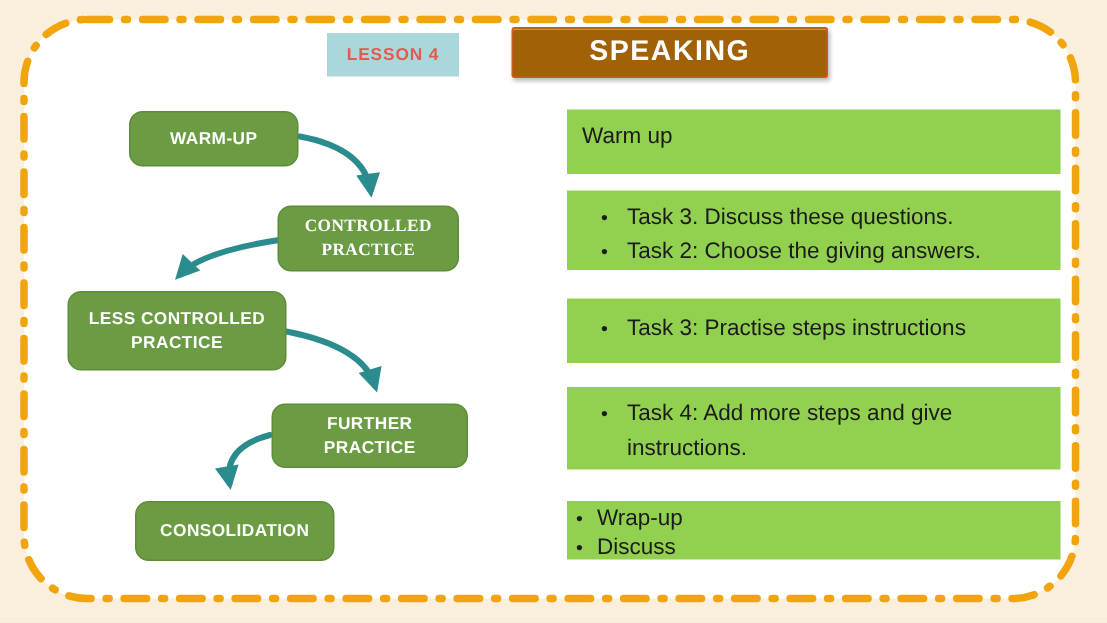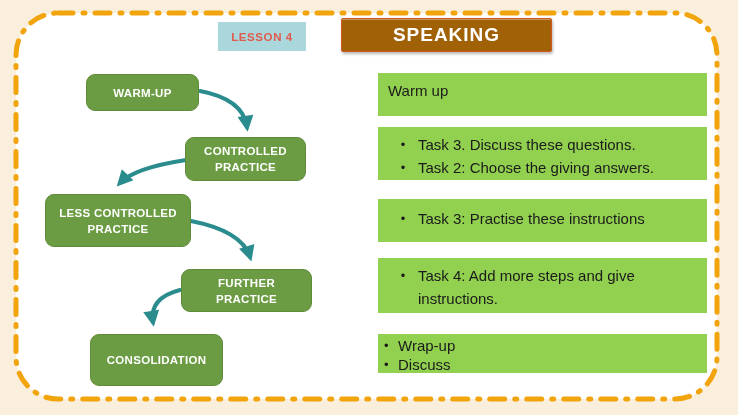--- a/index.html
+++ b/index.html
@@ -32,24 +32,24 @@
 
   
   .node{
     position:absolute;
     background:#6B9C43;border:1.5px solid #5f8c3a;border-radius:9px;
     color:#ffffff;font-weight:bold;font-size:11.5px;letter-spacing:.3px;
     display:flex;align-items:center;justify-content:center;text-align:center;
     line-height:16px;box-sizing:border-box;padding:2px 7px;
   }
   .n0{left:86px;top:74px;width:113px;height:37px;}
-  .n1{left:185px;top:137px;width:121px;height:44px;}
+  .n1{left:185px;top:137px;width:121px;height:44px;font-family:Liberation Serif, serif;}
   .n2{left:45px;top:194px;width:146px;height:53px;}
   .n3{left:181px;top:269px;width:131px;height:43px;}
-  .n4{left:90px;top:334px;width:133px;height:52px;}
+  .n4{left:90px;top:334px;width:133px;height:40px;}
 
   
   .panel{
     position:absolute;left:362px;width:329px;
     background:#92D050;color:#1b1b1b;
     font-size:15px;line-height:23px;
     box-sizing:border-box;padding:6px 8px 4px 10px;margin-left:16px;
   }
   .p0{top:73px;height:43px;}
   .p1{top:127px;height:53px;}
@@ -105,21 +105,21 @@
     </div>
     <div class="brow">
       <span class="bdot" style="flex:0 0 30px;text-align:center;">•</span>
       <span class="btext">Task 2: Choose the giving answers.</span>
     </div>
   </div>
 
   <div class="panel p2">
     <div class="brow">
       <span class="bdot" style="flex:0 0 30px;text-align:center;">•</span>
-      <span class="btext">Task 3: Practise these instructions</span>
+      <span class="btext">Task 3: Practise steps instructions</span>
     </div>
   </div>
 
   <div class="panel p3">
     <div class="brow">
       <span class="bdot" style="flex:0 0 30px;text-align:center;">•</span>
       <span class="btext">Task 4: Add more steps and give instructions.</span>
     </div>
   </div>
 

